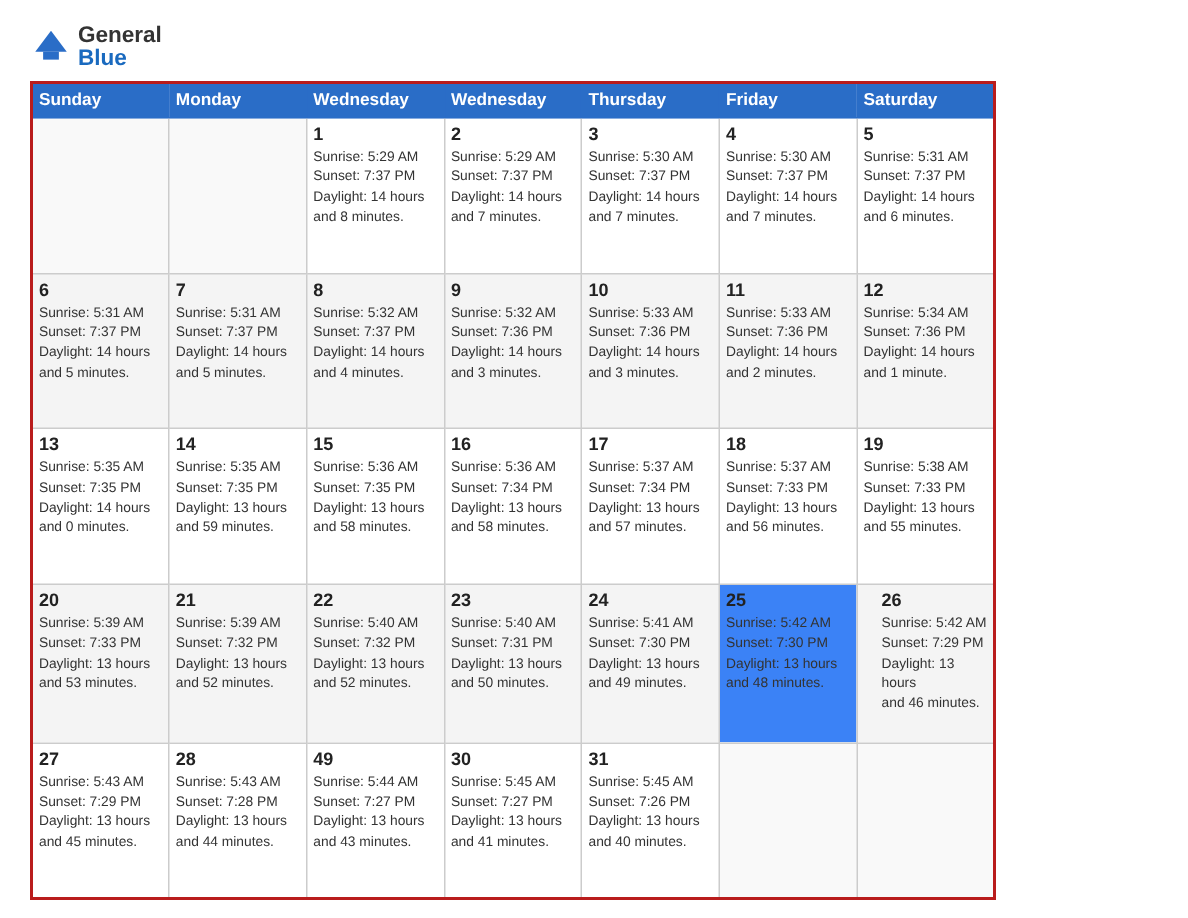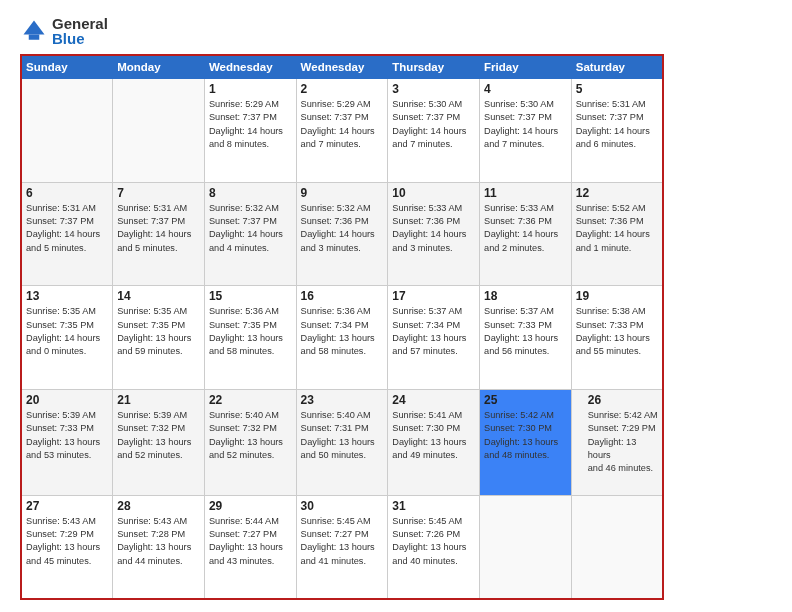--- a/index.html
+++ b/index.html
@@ -208,21 +208,21 @@
           </td>
           <td style="background: rgb(244, 244, 244);">
             <span class="day-num">11</span>
             <div class="day-info" style="white-space: pre-line;">Sunrise: 5:33 AM
 Sunset: 7:36 PM
 Daylight: 14 hours
 and 2 minutes.</div>
           </td>
           <td style="background: rgb(244, 244, 244);">
             <span class="day-num">12</span>
-            <div class="day-info" style="white-space: pre-line;">Sunrise: 5:52 AM
+            <div class="day-info" style="white-space: pre-line;">Sunrise: 5:34 AM
 Sunset: 7:36 PM
 Daylight: 14 hours
 and 1 minute.</div>
           </td>
         </tr>
         <tr style="background: rgb(255, 255, 255);">
           <td style="background: rgb(255, 255, 255);">
             <span class="day-num">13</span>
             <div class="day-info" style="white-space: pre-line;">Sunrise: 5:35 AM
 Sunset: 7:35 PM
@@ -332,21 +332,21 @@
 and 45 minutes.</div>
           </td>
           <td style="background: rgb(255, 255, 255);">
             <span class="day-num">28</span>
             <div class="day-info" style="white-space: pre-line;">Sunrise: 5:43 AM
 Sunset: 7:28 PM
 Daylight: 13 hours
 and 44 minutes.</div>
           </td>
           <td style="background: rgb(255, 255, 255);">
-            <span class="day-num">29</span>
+            <span class="day-num">49</span>
             <div class="day-info" style="white-space: pre-line;">Sunrise: 5:44 AM
 Sunset: 7:27 PM
 Daylight: 13 hours
 and 43 minutes.</div>
           </td>
           <td style="background: rgb(255, 255, 255);">
             <span class="day-num">30</span>
             <div class="day-info" style="white-space: pre-line;">Sunrise: 5:45 AM
 Sunset: 7:27 PM
 Daylight: 13 hours

